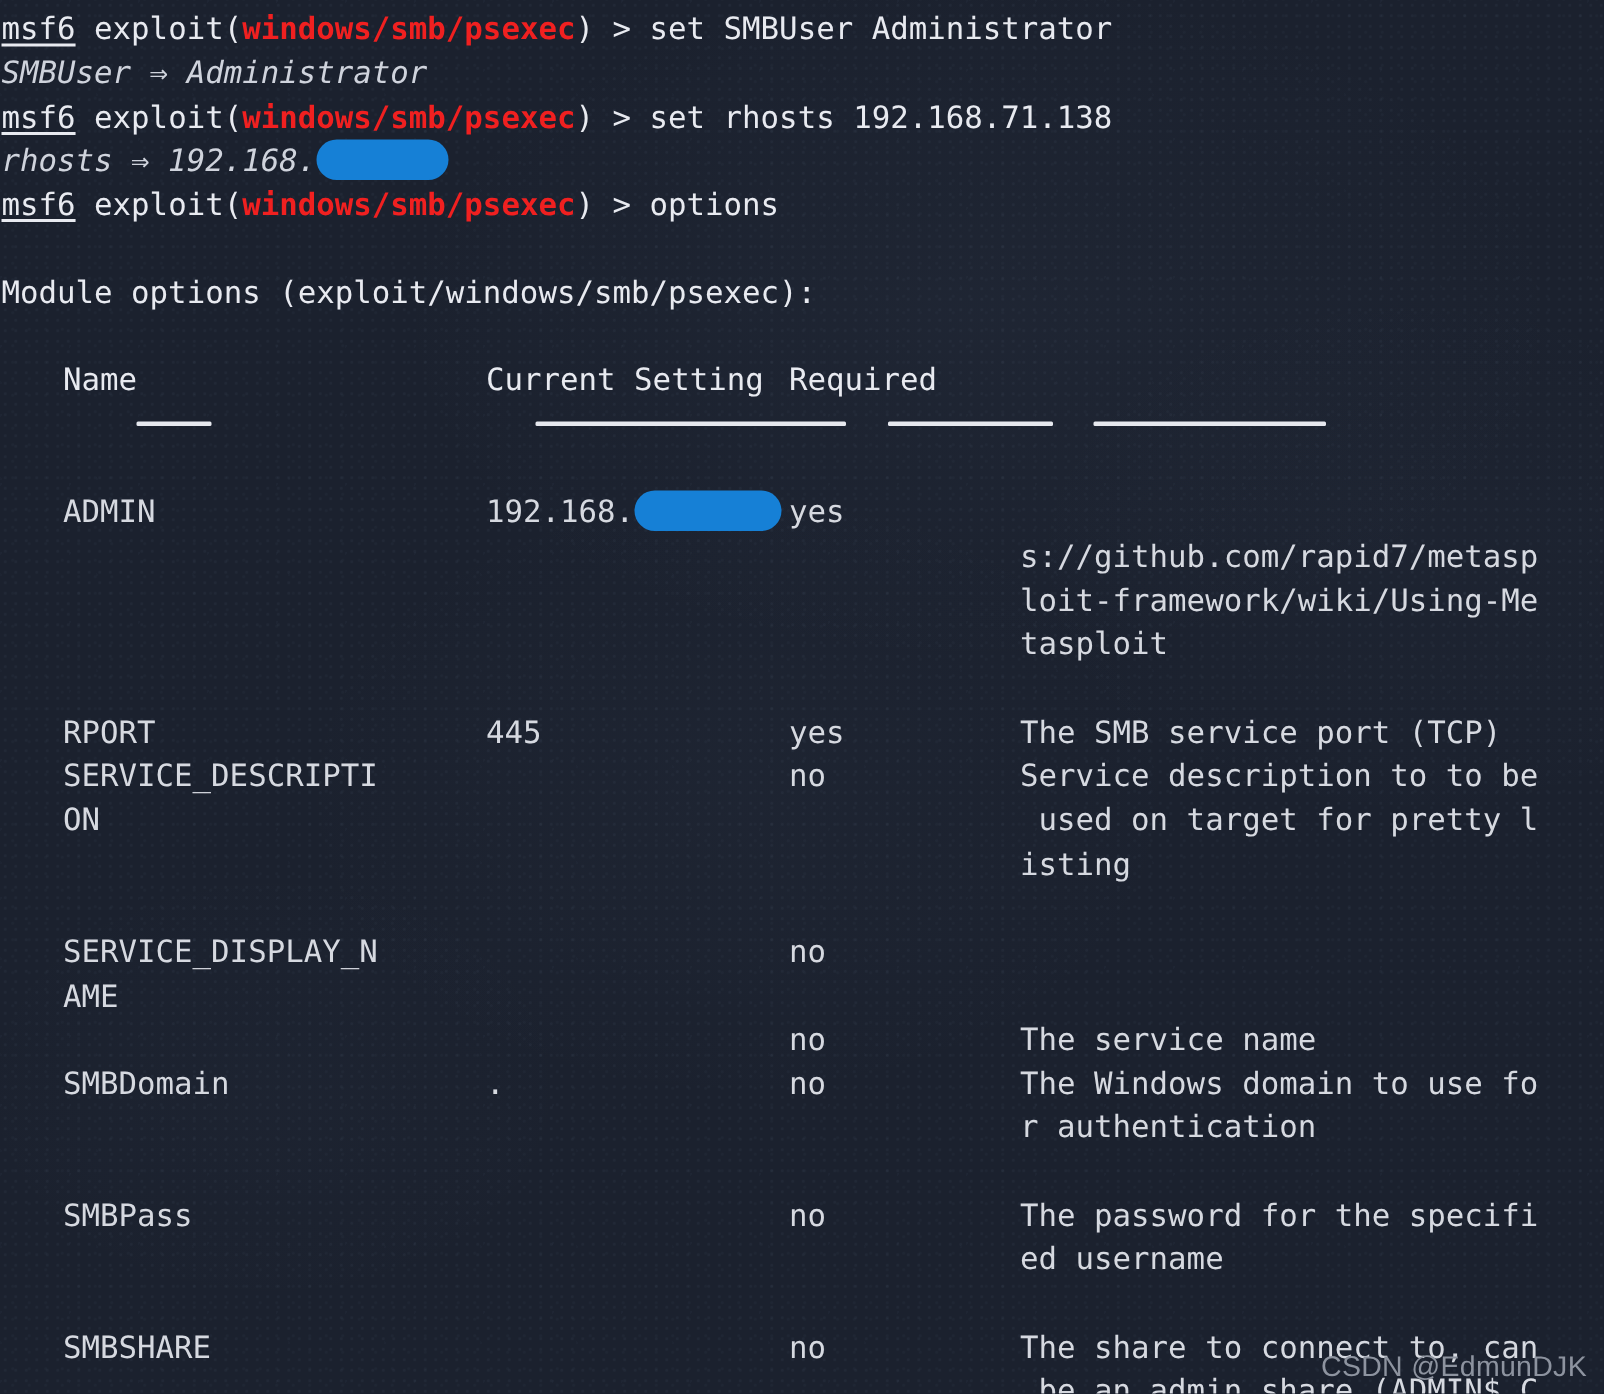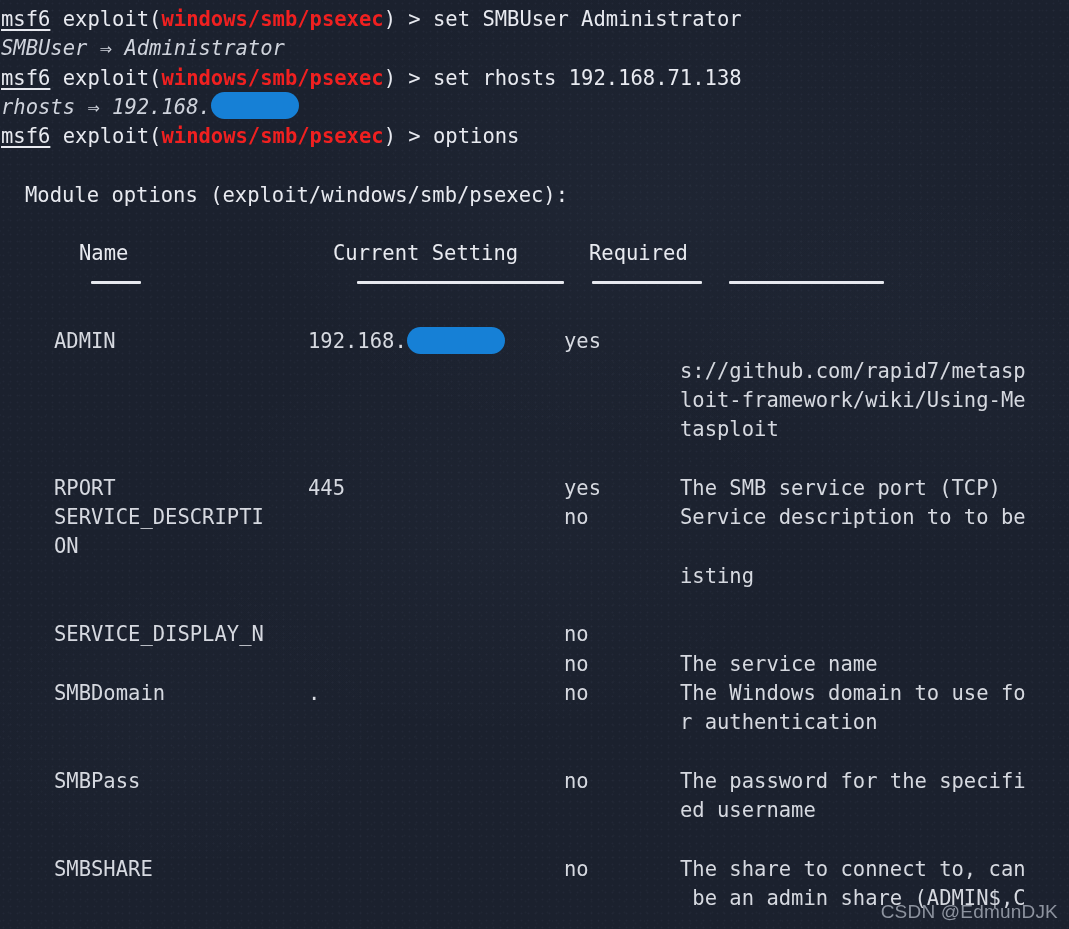--- a/index.html
+++ b/index.html
@@ -61,28 +61,28 @@
     height: 29.3px;
     padding-left: 1px;
   }
   .line.blank { color: transparent; }
 
   .prompt-host { color: #e8eaf0; text-decoration: underline; text-underline-offset: 3px; }
   .paren { color: #e8eaf0; }
   .modpath { color: #f02020; font-weight: bold; }
   .cmd { color: #e8eaf0; }
   .out { color: #cfd3dc; font-style: italic; }
-  .hdr { color: #e8eaf0; padding-left: 25px; }
+  .hdr { color: #e8eaf0; }
 
   
   .row { position: relative; white-space: pre; height: 29.3px; }
   .col { position: absolute; top: 0; white-space: pre; }
-  .c-name { left: 54px; text-align: right; }
-  .c-cur  { left: 308px; text-align: center; }
-  .c-req  { left: 564px; }
+  .c-name { left: 42px; text-align: right; }
+  .c-cur  { left: 324px; text-align: center; }
+  .c-req  { left: 526px; }
   .c-desc { left: 680px; }
 
   .rule { position: absolute; top: 0; height: 29.3px; }
   .rule i {
     display: block;
     position: absolute;
     top: 12px;
     height: 3px;
     background: #e6e8ee;
     border-radius: 1px;
@@ -150,24 +150,25 @@
   <div class="line blank">&nbsp;</div>
 
   <div id="table-body">
       <div class="row"><span class="col c-name">ADMIN</span><span class="col c-cur">192.168.<span class="redact r2"></span></span><span class="col c-req">yes</span></div>
       <div class="row"><span class="col c-desc">s://github.com/rapid7/metasp</span></div>
       <div class="row"><span class="col c-desc">loit-framework/wiki/Using-Me</span></div>
       <div class="row"><span class="col c-desc">tasploit</span></div>
       <div class="row" style="color: transparent;">&nbsp;</div>
       <div class="row"><span class="col c-name">RPORT</span><span class="col c-cur">445</span><span class="col c-req">yes</span><span class="col c-desc">The SMB service port (TCP)</span></div>
       <div class="row"><span class="col c-name">SERVICE_DESCRIPTI</span><span class="col c-req">no</span><span class="col c-desc">Service description to to be</span></div>
-      <div class="row"><span class="col c-name">ON</span></div>
+      <div class="row"><span class="col c-name">ON</span><span class="col c-desc"> used on target for pretty l</span></div>
       <div class="row"><span class="col c-desc">isting</span></div>
       <div class="row" style="color: transparent;">&nbsp;</div>
       <div class="row"><span class="col c-name">SERVICE_DISPLAY_N</span><span class="col c-req">no</span></div>
+      <div class="row"><span class="col c-name">AME</span></div>
       <div class="row"><span class="col c-req">no</span><span class="col c-desc">The service name</span></div>
       <div class="row"><span class="col c-name">SMBDomain</span><span class="col c-cur">.</span><span class="col c-req">no</span><span class="col c-desc">The Windows domain to use fo</span></div>
       <div class="row"><span class="col c-desc">r authentication</span></div>
       <div class="row" style="color: transparent;">&nbsp;</div>
       <div class="row"><span class="col c-name">SMBPass</span><span class="col c-req">no</span><span class="col c-desc">The password for the specifi</span></div>
       <div class="row"><span class="col c-desc">ed username</span></div>
       <div class="row" style="color: transparent;">&nbsp;</div>
       <div class="row"><span class="col c-name">SMBSHARE</span><span class="col c-req">no</span><span class="col c-desc">The share to connect to, can</span></div>
       <div class="row"><span class="col c-desc"> be an admin share (ADMIN$,C</span></div>
     </div>

